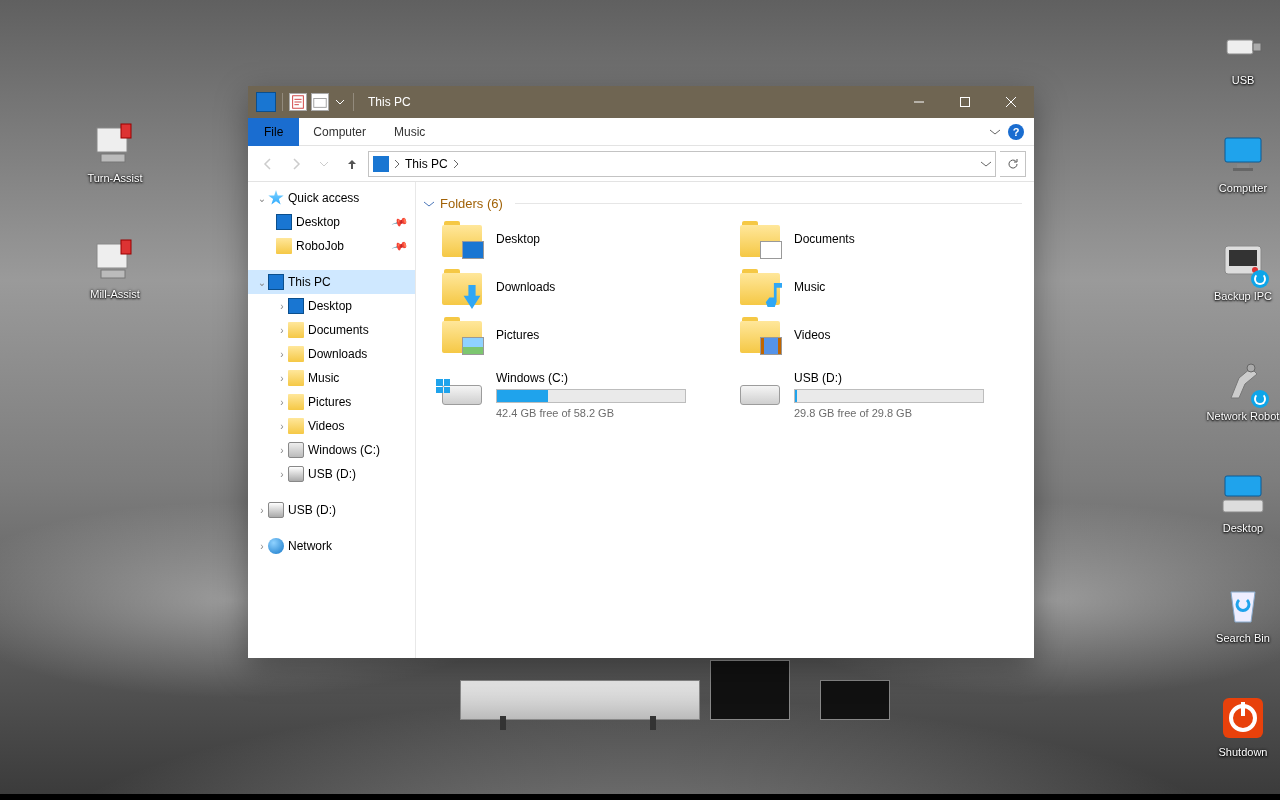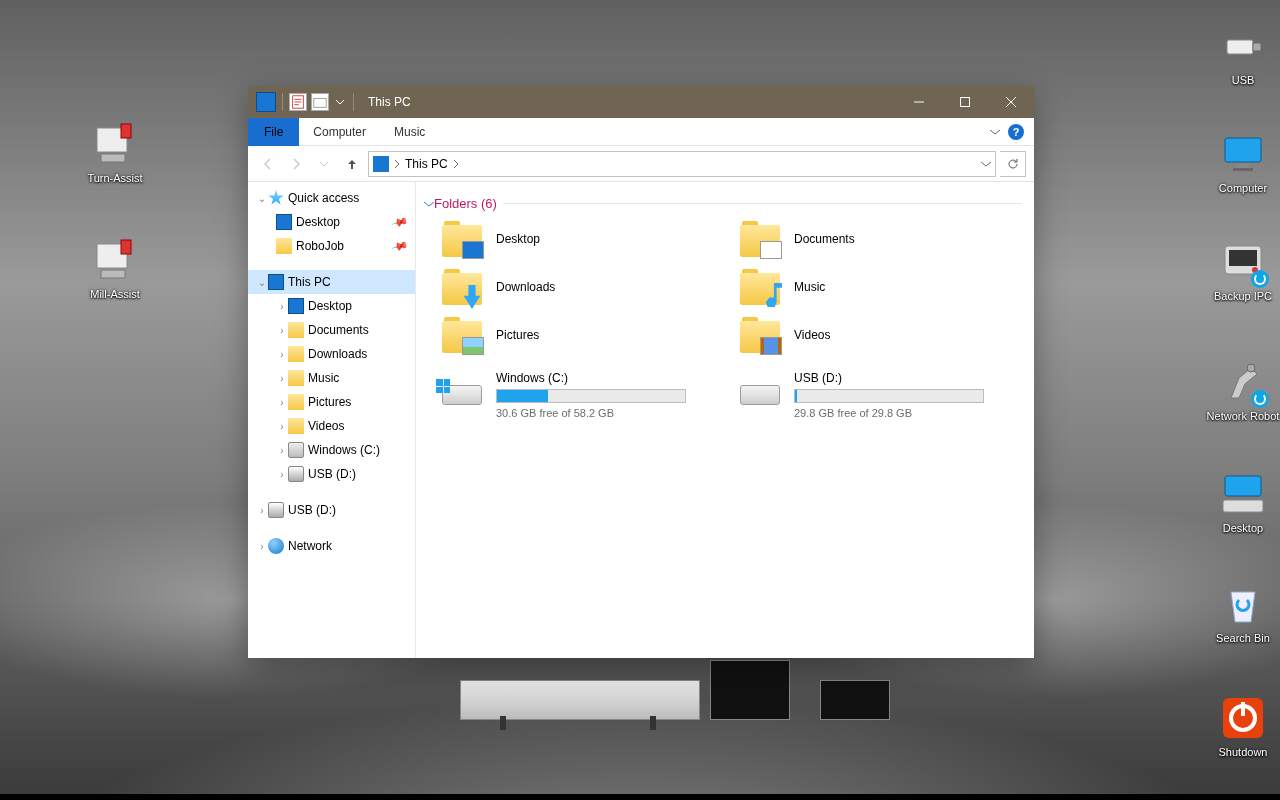--- a/index.html
+++ b/index.html
@@ -85,21 +85,21 @@
   .sel { background:#cfe8ff; }
   .ic-star { background:linear-gradient(#7fd3ff,#2aa9ff); clip-path: polygon(50% 0,61% 35%,98% 35%,68% 57%,79% 91%,50% 70%,21% 91%,32% 57%,2% 35%,39% 35%); }
   .ic-mon  { background:#1976d2; border:1px solid #0b4f8d; }
   .ic-fold { background:linear-gradient(#ffe79b,#f5c845); border-radius:1px; }
   .ic-drv  { background:linear-gradient(#eee,#bbb); border:1px solid #888; border-radius:2px; }
   .ic-usb  { background:linear-gradient(#fff,#aaa); border:1px solid #888; border-radius:2px; }
   .ic-net  { background:radial-gradient(circle at 35% 30%, #8fd2ff, #1678c9); border-radius:50%; }
   .gap { height:12px; }
 
   .content { flex:1; padding:8px 0 0 0; overflow:auto; }
-  .group-hdr { display:flex; align-items:center; color:#be185d; font-size:13px; padding:6px 12px 4px 8px; }
+  .group-hdr { display:flex; align-items:center; gap:6px; color:#a16207; font-size:13px; padding:6px 12px 4px 8px; }
   .group-hdr .line { flex:1; height:1px; background:#e6e6e6; margin-left:6px; }
   .grid { display:grid; grid-template-columns: repeat(2, 290px); column-gap:8px; row-gap:12px; padding:6px 8px 12px 26px; }
   .fitem { display:flex; align-items:center; gap:14px; }
   .fitem .fico { width:40px; height:36px; position:relative; }
   .folder-body { position:absolute; inset:4px 0 0 0; background:linear-gradient(#ffe79b,#f5c845); border-radius:2px; }
   .folder-tab  { position:absolute; left:2px; top:0; width:16px; height:6px; background:#f5c845; border-radius:2px 2px 0 0; }
   .overlay { position:absolute; right:-2px; bottom:-2px; width:22px; height:18px; border:1px solid #999; }
   .ov-mon { background:#1976d2; }
   .ov-doc { background:#fff; }
   .ov-dl  { background:#2fa7f5; clip-path: polygon(35% 0,65% 0,65% 45%,85% 45%,50% 100%,15% 45%,35% 45%); border:none; width:24px; height:24px; bottom:-4px; }
@@ -477,21 +477,21 @@
                   <span></span>
                   <span></span>
                   <span></span>
                 </div>
               </div>
               <div class="drv-info">
                 <div class="drv-name">Windows (C:)</div>
                 <div class="bar">
                   <div style="width:27%"></div>
                 </div>
-                <div class="drv-free">30.6 GB free of 58.2 GB</div>
+                <div class="drv-free">42.4 GB free of 58.2 GB</div>
               </div>
             </div>
             <div class="drv-item">
               <div class="drv-ico">
                 <div class="drv-box"></div>
               </div>
               <div class="drv-info">
                 <div class="drv-name">USB (D:)</div>
                 <div class="bar">
                   <div style="width:1%"></div>

